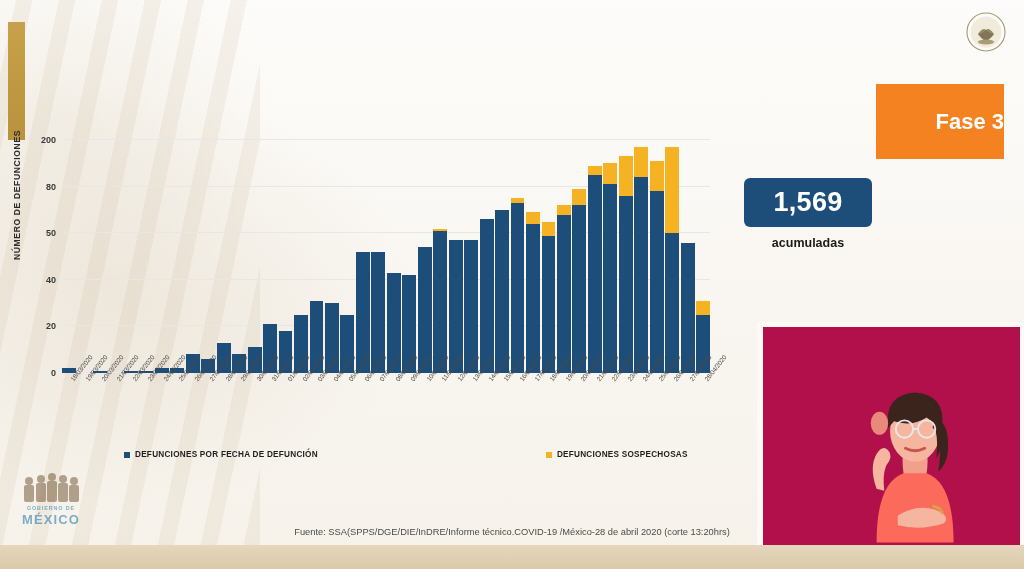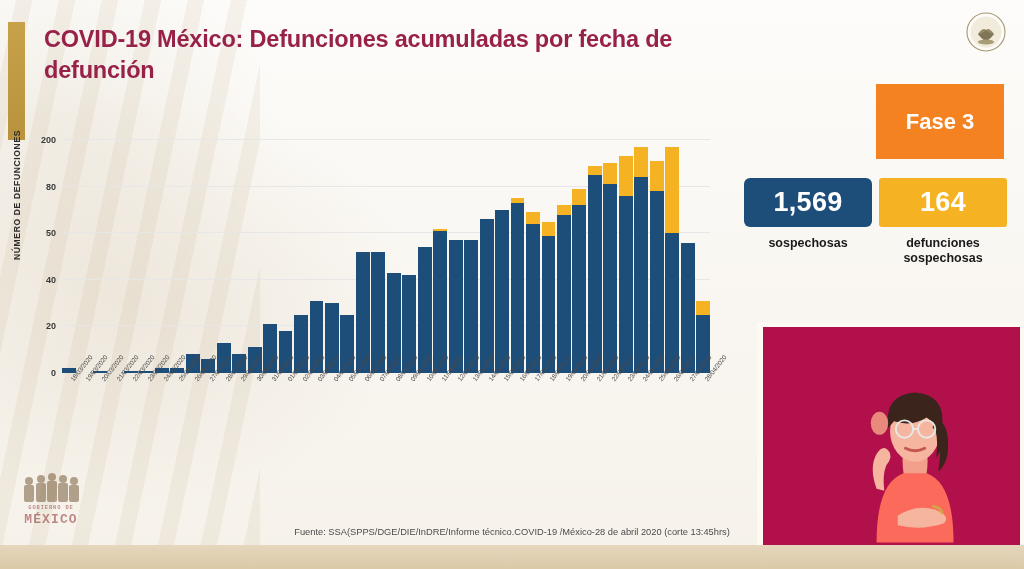--- a/index.html
+++ b/index.html
@@ -59,21 +59,21 @@
     font-size: 24px; font-weight: bold; letter-spacing: 1.6px;
   }
   #salud-sub {
     color: #8d5f6d; font-size: 5.6px; letter-spacing: 1.05px;
     margin-top: 3px; font-weight: bold;
   }
 
   
   #fase-badge {
     position: absolute; left: 876px; top: 84px; width: 128px; height: 75px;
-    background: #f58220; display: flex; align-items: center; justify-content: center;
+    background: #f58220; display: flex; align-items: center; justify-content: flex-end;
   }
   #fase-badge span { color: #fff; font-size: 22px; font-weight: bold; }
 
   #stats-row { position: absolute; left: 744px; top: 178px; display: flex; gap: 7px; }
   .stat-card { width: 128px; }
   .stat-pill {
     height: 49px; border-radius: 6px;
     display: flex; align-items: center; justify-content: center;
   }
   .stat-pill.blue   { background: #1d4e7a; }
@@ -154,35 +154,34 @@
   }
   #footer-band {
     position: absolute; left: 0; right: 0; bottom: 0; height: 24px;
     background: linear-gradient(180deg,#e5d7bd 0%, #dbc9a8 100%);
   }
   #gobierno-mark {
     position: absolute; left: 8px; top: 472px; width: 86px; text-align: center;
     opacity: .5; pointer-events: none;
   }
   #gobierno-mark .gm-text {
-    font-family: Liberation Mono, monospace;
-    color: #7f1d1d; font-weight: bold; line-height: 1;
+    font-family: Liberation Sans, sans-serif;
+    color: #0369a1; font-weight: bold; line-height: 1;
   }
   .gm-small { font-size: 5.4px; letter-spacing: .9px; }
   .gm-big   { font-size: 13px; letter-spacing: 1.1px; margin-top: 2px; }
 </style>
 </head>
 <body>
 
 <div id="watermark-bg"></div>
 <div id="watermark-stripes"></div>
 <div id="left-accent"></div>
 
 <div id="title-block">
-  <div id="chart-title">COVID-19 México: Defunciones acumuladas por fecha de defunción</div>
 </div>
 
 <div id="salud-logo">
   <svg id="salud-seal" viewBox="0 0 40 40">
     <circle cx="20" cy="20" r="19" fill="none" stroke="#9a8a63" stroke-width="1.1"></circle>
     <circle cx="20" cy="20" r="15.5" fill="#efe9d8"></circle>
     <path d="M12 22 q5-7 8-4 q3-3 8 4 q-4 6-8 7 q-4-1-8-7z" fill="#8a7b52"></path>
     <path d="M20 18 q-4 4-8 4 q4 4 8 7 q4-3 8-7 q-4 0-8-4z" fill="#6f6340"></path>
     <ellipse cx="20" cy="30" rx="8" ry="2.4" fill="#9d8f63"></ellipse>
   </svg>
@@ -190,27 +189,21 @@
 
 <div id="fase-badge">
   <span>Fase 3</span>
 </div>
 
 <div id="stats-row">
   <div class="stat-card">
     <div class="stat-pill blue">
       <span class="stat-value">1,569</span>
     </div>
-    <div class="stat-label">sospechosas</div>
-  </div>
-  <div class="stat-card">
-    <div class="stat-pill yellow">
-      <span class="stat-value">164</span>
-    </div>
-    <div class="stat-label">defunciones sospechosas</div>
+    <div class="stat-label">acumuladas</div>
   </div>
 </div>
 
 <div id="chart-area">
   <div id="y-axis-title">NÚMERO DE DEFUNCIONES</div>
 
   <div id="plot-wrap">
     <div id="plot">
         <div class="gridline" style="bottom: 0%;"></div>
         <div class="ytick" style="bottom: 0%; transform: translateY(50%);">0</div>
@@ -486,20 +479,30 @@
         <span class="xlab">26/04/2020</span>
       </div>
       <div class="xlab-col">
         <span class="xlab">27/04/2020</span>
       </div>
       <div class="xlab-col">
         <span class="xlab">28/04/2020</span>
       </div>
     </div>
 
+  <div id="legend">
+    <div class="legend-item" id="legend-confirmados">
+      <span class="legend-swatch blue"></span>
+      <span class="legend-text">DEFUNCIONES POR FECHA DE DEFUNCIÓN</span>
+    </div>
+    <div class="legend-item" id="legend-sospechosas">
+      <span class="legend-swatch yellow"></span>
+      <span class="legend-text">DEFUNCIONES SOSPECHOSAS</span>
+    </div>
+  </div>
 </div>
 
 <div id="interpreter-panel">
   <div id="interpreter-video">
     <svg id="interpreter-figure" viewBox="0 0 267 224" preserveAspectRatio="xMidYMid slice">
       <rect width="267" height="224" fill="#b2104a"></rect>
       <path d="M118 224 q0-62 28-72 q12-5 24 0 q28 10 28 72z" fill="#fb6a5a"></path>
       <path d="M146 152 q-2-14 0-24 h24 q2 10 0 24z" fill="#f2a08c"></path>
       <ellipse cx="158" cy="108" rx="26" ry="32" fill="#f6b59f"></ellipse>
       <path d="M130 104 q-4-34 28-36 q32 2 28 36 q2 22-6 32 q4-34-10-42 q-16 10-34 4 q-8 10-6 6z" fill="#3a241c"></path>
@@ -529,14 +532,14 @@
       <circle cx="44" cy="7" r="4"></circle>
         <rect x="39" y="11" width="10" height="19" rx="2"></rect>
       <circle cx="55" cy="9" r="4"></circle>
         <rect x="50" y="13" width="10" height="17" rx="2"></rect>
     </g>
   </svg>
   <div class="gm-text gm-small">GOBIERNO DE</div>
   <div class="gm-text gm-big">MÉXICO</div>
 </div>
 
-<div id="source-note">Fuente: SSA(SPPS/DGE/DIE/InDRE/Informe técnico.COVID-19 /México-28 de abril 2020 (corte 13:45hrs)</div>
+<div id="source-note">Fuente: SSA(SPPS/DGE/DIE/InDRE/Informe técnico.COVID-19 /México-28 de abril 2020 (corte 13:20hrs)</div>
 <div id="footer-band"></div>
 
 </body></html>

